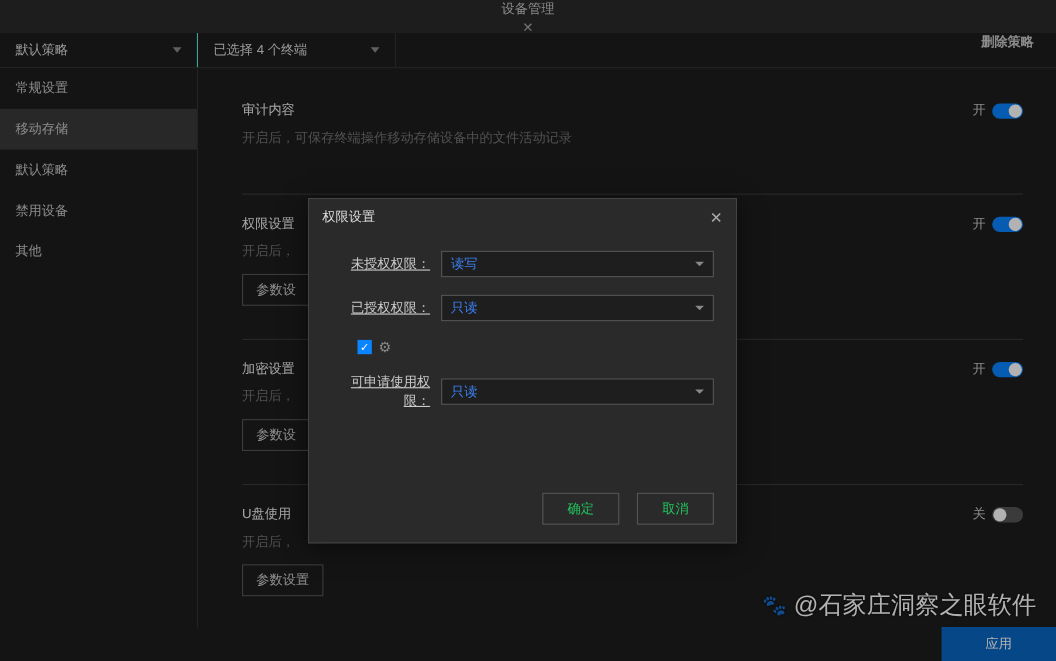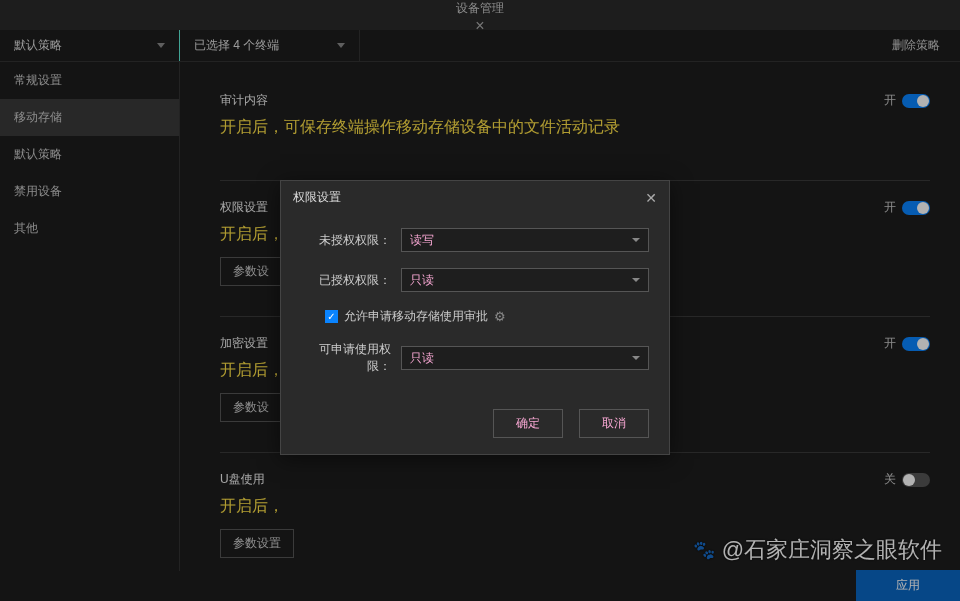--- a/index.html
+++ b/index.html
@@ -37,21 +37,21 @@
   color: #ddd;
 }
 .dropdown .caret {
   width: 0; height: 0;
   border-left: 4px solid transparent;
   border-right: 4px solid transparent;
   border-top: 5px solid #888;
 }
 .policy-dd { width: 180px; justify-content: space-between; border-right: 1px solid #5eead4;}
 .terminals-dd { width: 180px; justify-content: space-between; border-right: 1px solid #333;}
-.delete-policy { margin-left: auto; padding: 0 20px; display: flex; align-items: center; cursor: pointer; }
+.delete-policy { margin-left: auto; padding: 0 20px; display: flex; cursor: pointer; font-weight: bold; }
 .main {
   display: flex;
   height: calc(100% - 62px - 30px);
 }
 .sidebar {
   width: 180px;
   background: #1e1e1e;
   border-right: 1px solid #333;
 }
 .sidebar-item {
@@ -64,21 +64,21 @@
   padding: 30px 30px 0 40px;
   overflow: hidden;
 }
 .section { margin-bottom: 30px; }
 .section-row {
   display: flex;
   justify-content: space-between;
   align-items: flex-start;
 }
 .section-title { color: #eee; margin-bottom: 8px; }
-.section-desc { color: #fde047; margin-bottom: 12px; font-size: 16px; font-family: Liberation Serif, serif; }
+.section-desc { color: #737373; margin-bottom: 12px; font-size: 12px; font-family: Liberation Serif, serif; }
 .param-btn {
   background: transparent;
   border: 1px solid #555;
   color: #ccc;
   padding: 5px 12px;
   font-size: 12px;
   cursor: pointer;
   font-family: Liberation Serif, serif;
 }
 .toggle {
@@ -164,32 +164,33 @@
 .form-row {
   display: flex;
   align-items: center;
   margin-bottom: 16px;
 }
 .form-label {
   width: 100px;
   text-align: right;
   padding-right: 10px;
   color: #ccc;
+  text-decoration: underline;
 }
 .form-select {
   flex: 1;
   height: 24px;
   background: #1e1e1e;
   border: 1px solid #555;
   display: flex;
   align-items: center;
   justify-content: space-between;
   padding: 0 8px;
   cursor: pointer;
-  color: #f9a8d4;
+  color: #3b82f6;
 }
 .form-select .caret {
   width: 0; height: 0;
   border-left: 4px solid transparent;
   border-right: 4px solid transparent;
   border-top: 4px solid #888;
 }
 .checkbox-row {
   display: flex;
   align-items: center;
@@ -210,24 +211,25 @@
 .gear { color: #888; font-size: 13px; cursor: pointer; }
 .modal-footer {
   display: flex;
   justify-content: flex-end;
   gap: 16px;
   padding: 12px 20px 16px 20px;
 }
 .modal-btn {
   background: transparent;
   border: 1px solid #555;
-  color: #f9a8d4;
+  color: #22c55e;
   padding: 5px 22px;
   font-size: 12px;
   cursor: pointer;
+  margin-top: 41px;
 }
 hr.sep { border: none; border-top: 1px solid #3a3a3a; margin: 8px 0 18px 0;}
 </style>
 </head>
 <body>
 
 <div class="titlebar">
   <span>设备管理</span>
   <span class="close">×</span>
 </div>
@@ -357,21 +359,20 @@
     <div class="form-row">
       <span class="form-label">已授权权限：</span>
       <div class="form-select">
         <span>只读</span>
         <span class="caret"></span>
       </div>
     </div>
 
     <div class="checkbox-row">
       <span class="checkbox">✓</span>
-      <span>允许申请移动存储使用审批</span>
       <span class="gear">⚙</span>
     </div>
 
     <div class="form-row">
       <span class="form-label">可申请使用权限：</span>
       <div class="form-select">
         <span>只读</span>
         <span class="caret"></span>
       </div>
     </div>

